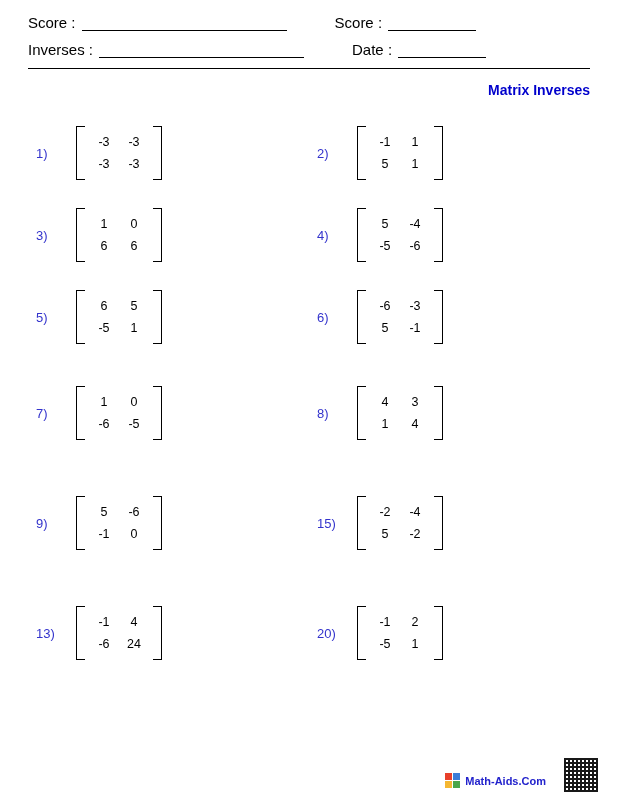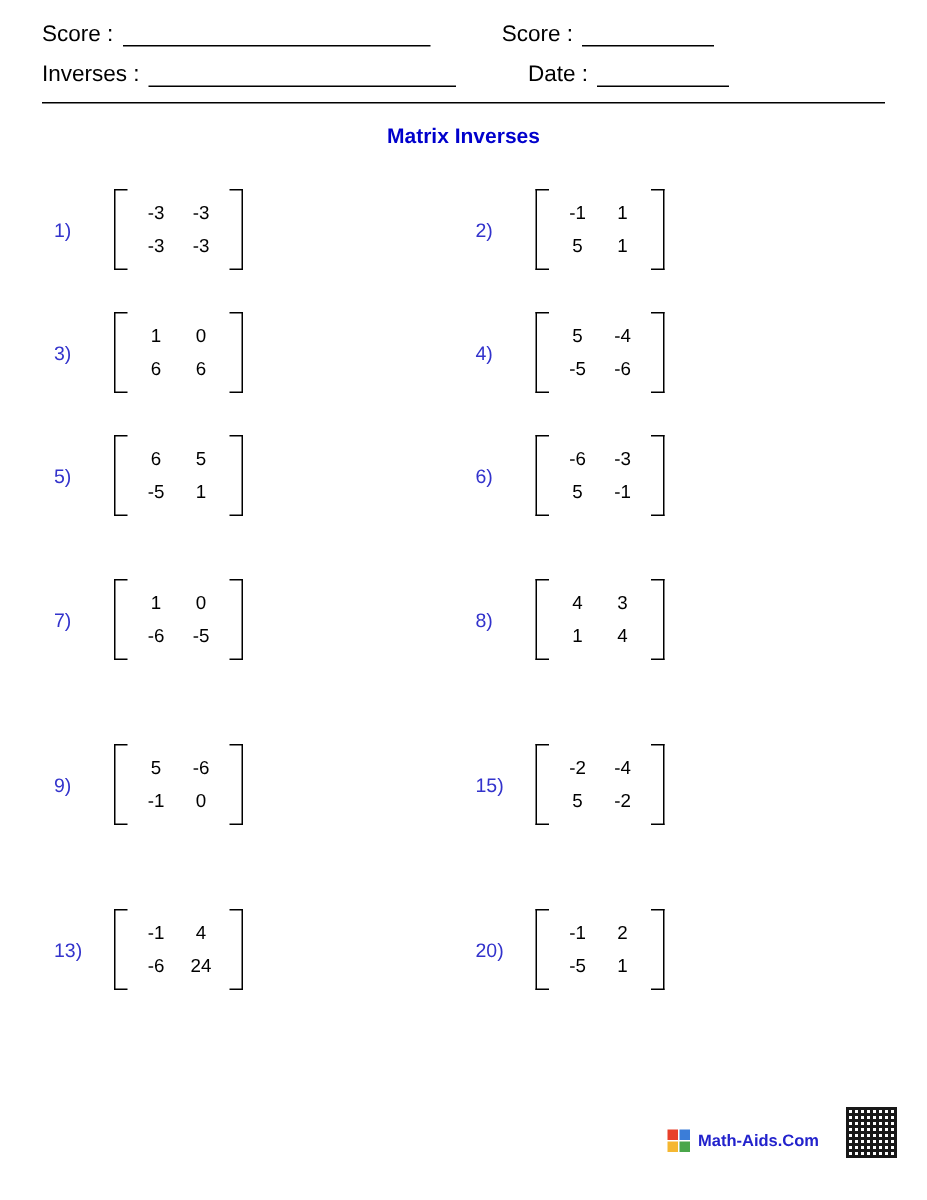--- a/index.html
+++ b/index.html
@@ -49,21 +49,21 @@
   .rule.date  { width: 88px; }
   .gap-mid { width: 42px; }
 
   .hdr-divider {
     border-bottom: 1px solid #000;
     margin-top: 4px;
   }
 
   
   .title {
-    text-align: center;
+    text-align: right;
     color: #0000cc;
     font-weight: bold;
     font-size: 14px;
     margin-top: 13px;
     margin-bottom: 14px;
   }
 
   
   .instructions {
     font-size: 11.5px;
@@ -132,21 +132,21 @@
     text-align: center;
     line-height: 22px;
     white-space: nowrap;
   }
 
   
   .footer {
     position: absolute;
     left: 0;
     right: 0;
-    bottom: 28px;
+    bottom: 8px;
     height: 36px;
   }
   .brand {
     position: absolute;
     right: 72px;
     bottom: 4px;
     display: flex;
     align-items: center;
   }
   .brand-logo {

